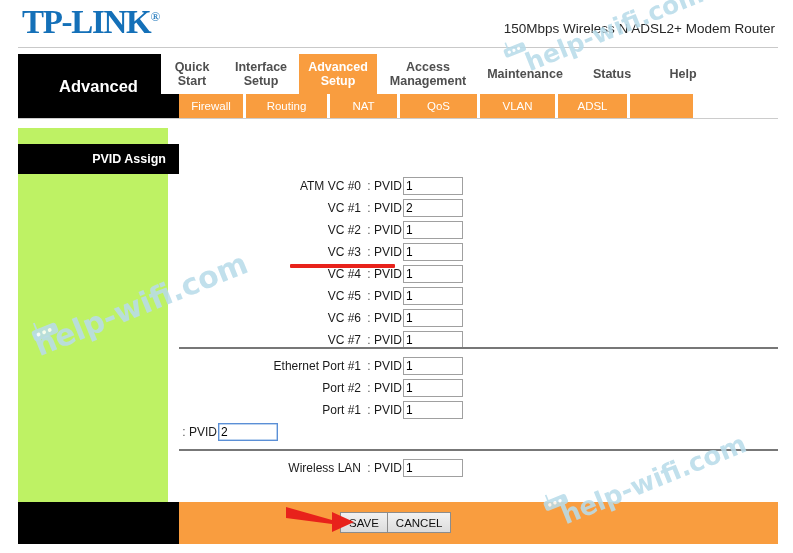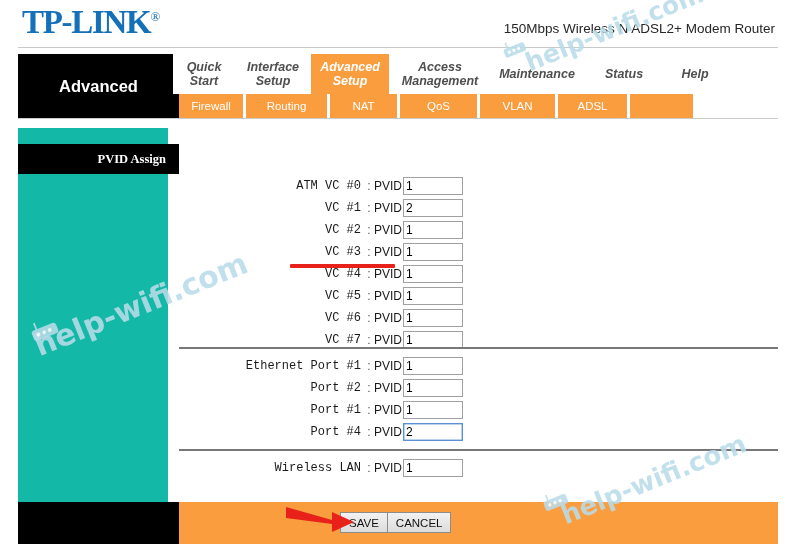--- a/index.html
+++ b/index.html
@@ -66,25 +66,24 @@
     background: #000000;
     color: #ffffff;
     font-size: 16.5px;
     font-weight: bold;
     display: flex;
     align-items: center;
     justify-content: center;
   }
   #nav-main {
     position: absolute;
-    left: 173px; top: 0;
+    left: 161px; top: 0;
     width: 599px; height: 40px;
     background: #ffffff;
     display: flex;
-    font-style: italic;
   }
   .nav-tab {
     flex: 0 0 auto;
     height: 40px;
     display: flex;
     align-items: center;
     justify-content: center;
     text-align: center;
     font-size: 12.5px;
     font-weight: bold;
@@ -127,22 +126,21 @@
   #panel {
     position: absolute;
     left: 18px; top: 128px;
     width: 760px; height: 408px;
     background: #ffffff;
   }
   #side-col {
     position: absolute;
     left: 0; top: 0;
     width: 150px; height: 408px;
-    background: #14b8a6;
-    font-family: Liberation Serif, serif;
+    background: #bef264;
   }
   #side-title {
     position: absolute;
     left: 0; top: 16px;
     width: 161px; height: 30px;
     background: #000000;
     color: #ffffff;
     font-size: 12.5px;
     font-weight: bold;
     display: flex;
@@ -165,21 +163,20 @@
     align-items: center;
     margin-bottom: 2px;
   }
   .row-label {
     width: 185px;
     text-align: right;
     font-size: 12px;
     color: #1a1a1a;
     padding-right: 3px;
     white-space: nowrap;
-    font-family: Liberation Mono, monospace;
   }
   .row-colon {
     width: 10px;
     text-align: center;
     font-size: 12px;
     color: #555;
   }
   .row-pvid {
     font-size: 12px;
     color: #1a1a1a;
@@ -399,21 +396,20 @@
         <span class="row-pvid">PVID</span>
         <input class="row-input" value="1" style="">
       </div>
       <div class="form-row">
         <span class="row-label">Port #1</span>
         <span class="row-colon">:</span>
         <span class="row-pvid">PVID</span>
         <input class="row-input" value="1" style="">
       </div>
       <div class="form-row">
-        <span class="row-label">Port #4</span>
         <span class="row-colon">:</span>
         <span class="row-pvid">PVID</span>
         <input class="row-input focused" autofocus="" value="2" style="">
       </div>
 
     </div>
 
     <div class="divider" id="div2"></div>
 
     <div id="group-wlan">

